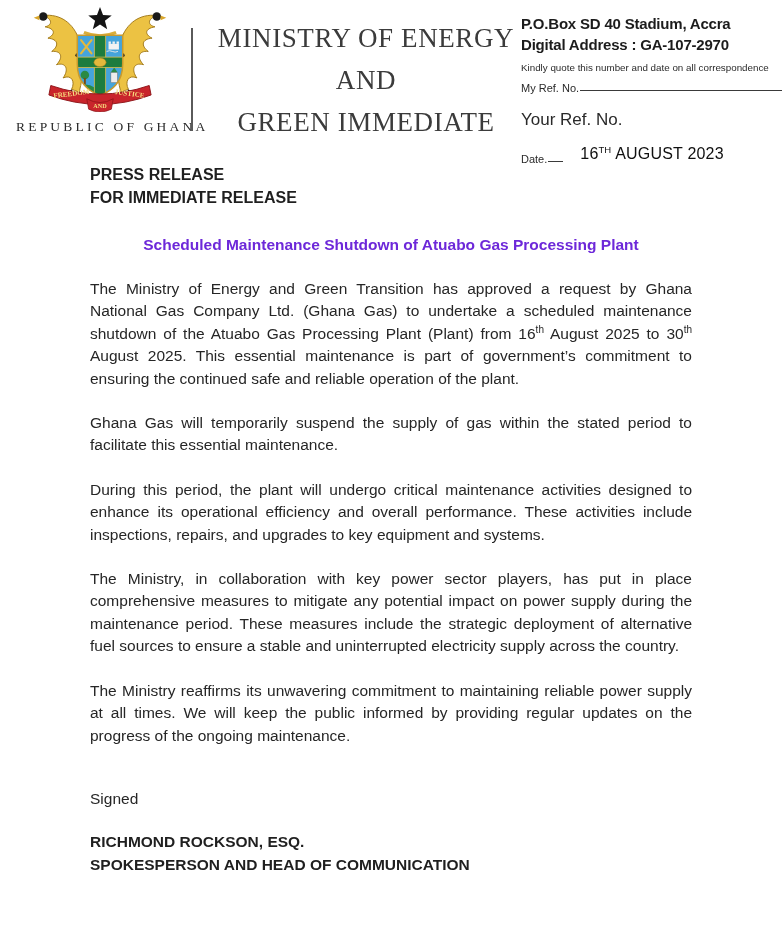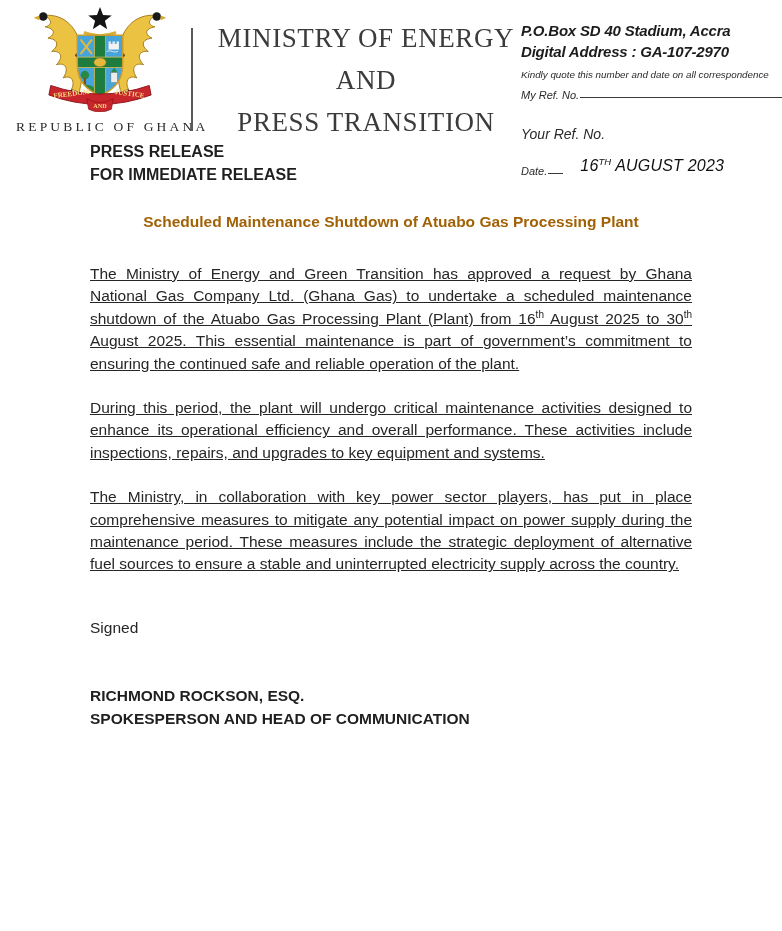--- a/index.html
+++ b/index.html
@@ -42,23 +42,22 @@
     text-align: center;
     font-family: "Liberation Serif", serif;
     font-size: 27px;
     line-height: 42px;
     letter-spacing: 0.6px;
     color: #3b3b3b;
     font-weight: 500;
   }
   .address-block {
     position: absolute;
-    left: 521px; top: 20px;
+    left: 521px; top: 13px;
     width: 261px;
-    font-style: italic;
   }
   .addr-bold {
     font-size: 15px;
     font-weight: 700;
     line-height: 21px;
     color: #1c1c1c;
     letter-spacing: -0.2px;
     white-space: nowrap;
   }
   .addr-note {
@@ -77,22 +76,22 @@
     white-space: nowrap;
     justify-content: center;
   }
   .ref-underline {
     flex: 1 1 auto;
     border-bottom: 1.2px solid #3a3a3a;
     height: 2px;
     margin: 0 0 3px 1px;
   }
   .your-ref {
-    margin-top: 25px;
-    font-size: 14px;
+    margin-top: 16px;
+    font-size: 17px;
     color: #2a2a2a;
   }
   .date-row {
     display: flex;
     align-items: flex-end;
     margin-top: 11px;
     white-space: nowrap;
   }
   .date-label { font-size: 11px; color: #2a2a2a; }
   .date-underline {
@@ -107,51 +106,51 @@
     line-height: 18px;
     color: #101010;
     letter-spacing: 0.2px;
   }
   .date-value sup { font-size: 9.5px; letter-spacing: 0; }
   .date-rest { margin-left: 4px; }
 
   
   .body-block {
     position: absolute;
-    left: 90px; top: 140px;
+    left: 90px; top: 163px;
     width: 602px;
   }
   .kicker-line {
     font-size: 16px;
     font-weight: 700;
     line-height: 23px;
     color: #1f1f1f;
   }
   .doc-title {
     margin-top: 27px;
     font-size: 15.5px;
     font-weight: 700;
     text-align: center;
-    color: #a16207;
-  }
-  .paras { margin-top: 32px; text-decoration: underline; }
+    color: #6d28d9;
+  }
+  .paras { margin-top: 24px; }
   p.para {
     font-size: 15.5px;
     line-height: 22.4px;
     text-align: justify;
     color: #262626;
     margin: 0 0 22px 0;
   }
   p.para sup { font-size: 10px; line-height: 0; }
   .signed {
     margin-top: 43px;
     font-size: 15.5px;
     color: #262626;
   }
-  .signature-block { margin-top: 47px; }
+  .signature-block { margin-top: 22px; }
   .signature-name, .signature-title {
     font-size: 15.5px;
     font-weight: 700;
     line-height: 23.5px;
     color: #1f1f1f;
   }
 </style>
 </head>
 <body>
 
@@ -222,21 +221,21 @@
       </g>
     </svg>
     <div class="crest-caption">REPUBLIC OF GHANA</div>
   </div>
 
   <div class="header-divider"></div>
 
   <div class="ministry-title">
     <div>MINISTRY OF ENERGY</div>
     <div>AND</div>
-    <div>PRESS TRANSITION</div>
+    <div>GREEN IMMEDIATE</div>
   </div>
 
   <div class="address-block">
     <div class="addr-bold">P.O.Box SD 40 Stadium, Accra</div>
     <div class="addr-bold">Digital Address : GA-107-2970</div>
     <div class="addr-note">Kindly quote this number and date on all correspondence</div>
 
     <div class="ref-row">
       <span>My Ref. No.</span>
       <span class="ref-underline"></span>
@@ -252,22 +251,24 @@
   </div>
 
   <div class="body-block">
     <div class="kicker-line">PRESS RELEASE</div>
     <div class="kicker-line">FOR IMMEDIATE RELEASE</div>
 
     <div class="doc-title">Scheduled Maintenance Shutdown of Atuabo Gas Processing Plant</div>
 
     <div class="paras">
         <p class="para"><span>The Ministry of Energy and Green Transition has approved a request by Ghana National Gas Company Ltd. (Ghana Gas) to undertake a scheduled maintenance shutdown of the Atuabo Gas Processing Plant (Plant) from 16</span><sup>th</sup><span> August 2025 to 30</span><sup>th</sup><span> August 2025. This essential maintenance is part of government’s commitment to ensuring the continued safe and reliable operation of the plant.</span></p>
+        <p class="para"><span>Ghana Gas will temporarily suspend the supply of gas within the stated period to facilitate this essential maintenance.</span></p>
         <p class="para"><span>During this period, the plant will undergo critical maintenance activities designed to enhance its operational efficiency and overall performance. These activities include inspections, repairs, and upgrades to key equipment and systems.</span></p>
         <p class="para"><span>The Ministry, in collaboration with key power sector players, has put in place comprehensive measures to mitigate any potential impact on power supply during the maintenance period. These measures include the strategic deployment of alternative fuel sources to ensure a stable and uninterrupted electricity supply across the country.</span></p>
+        <p class="para"><span>The Ministry reaffirms its unwavering commitment to maintaining reliable power supply at all times. We will keep the public informed by providing regular updates on the progress of the ongoing maintenance.</span></p>
       </div>
 
     <div class="signed">Signed</div>
 
     <div class="signature-block">
       <div class="signature-name">RICHMOND ROCKSON, ESQ.</div>
       <div class="signature-title">SPOKESPERSON AND HEAD OF COMMUNICATION</div>
     </div>
   </div>
 

